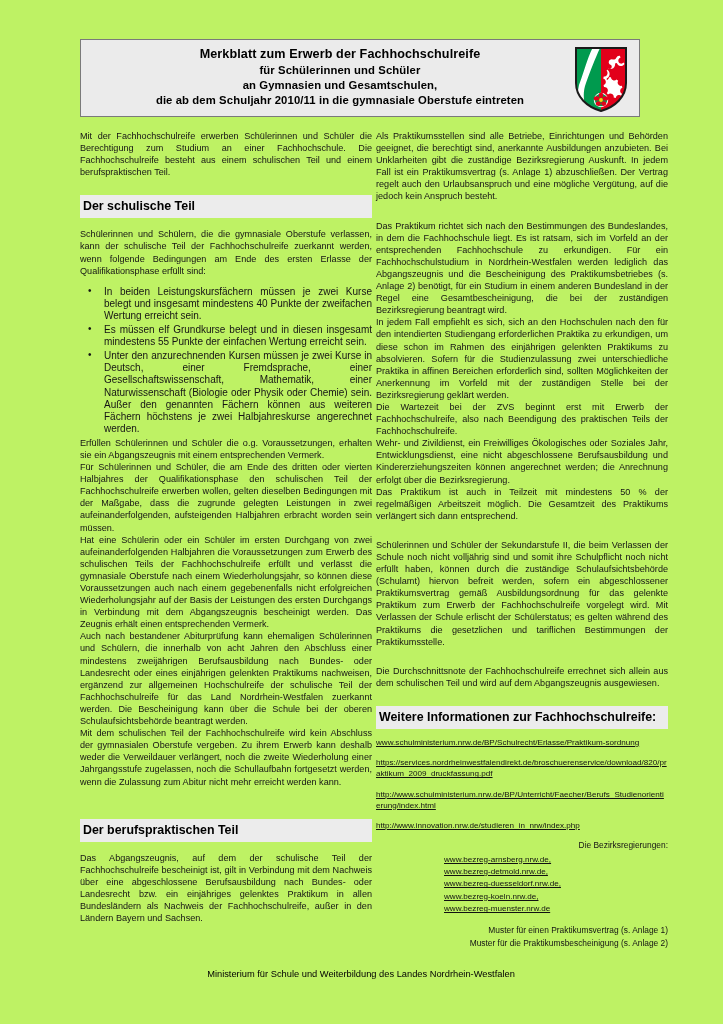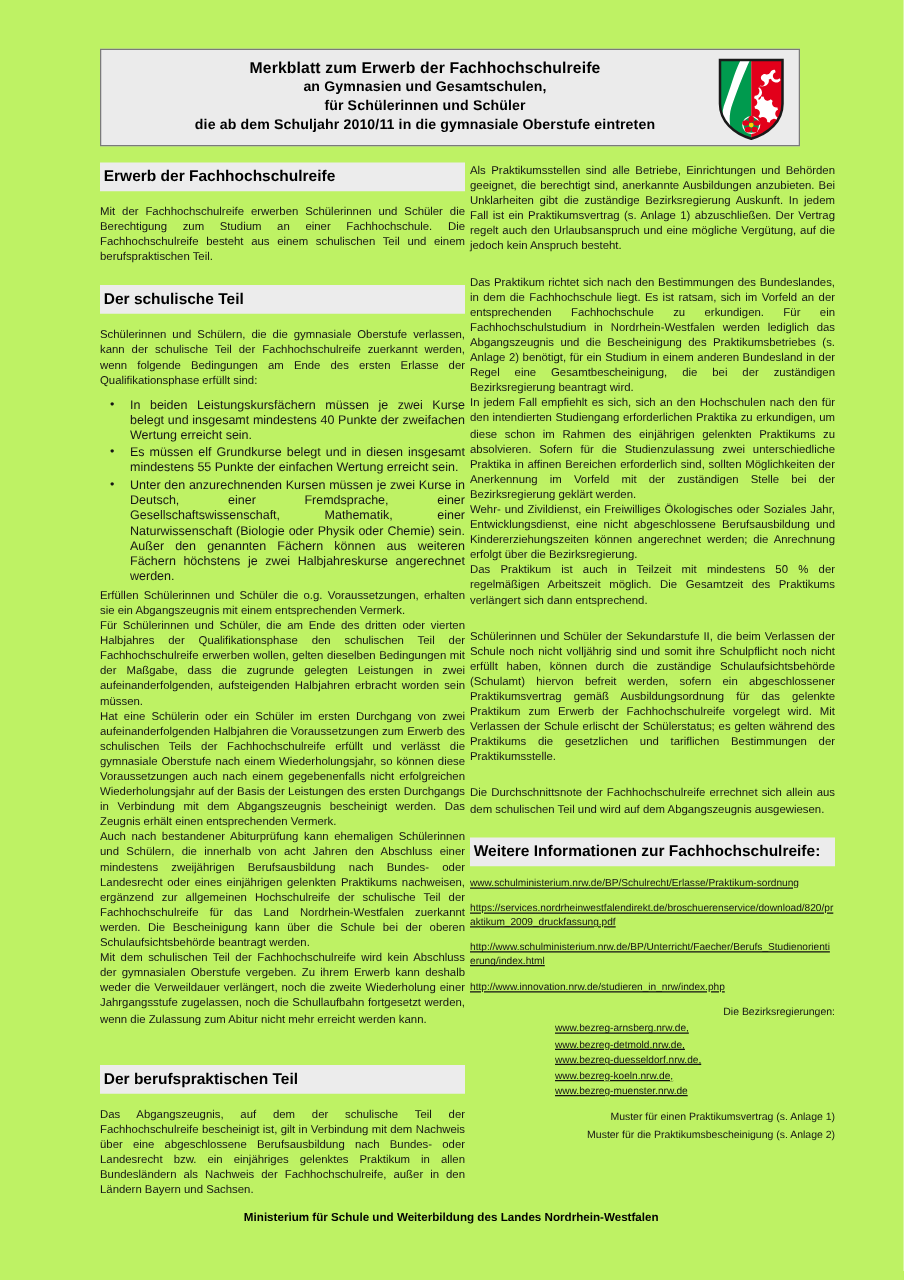--- a/index.html
+++ b/index.html
@@ -142,34 +142,34 @@
   }
 
   
   .footer {
     position: absolute;
     left: 0;
     top: 969px;
     width: 722px;
     text-align: center;
     font-size: 9.3px;
-    font-weight: bold;
+    font-weight: normal;
     color: #000;
   }
 </style>
 </head>
 <body>
 
 <div class="page">
 
   <div class="header-box">
     <div class="header-titles">
       <div class="l1">Merkblatt zum Erwerb der Fachhochschulreife</div>
+      <div>für Schülerinnen und Schüler</div>
       <div>an Gymnasien und Gesamtschulen,</div>
-      <div>für Schülerinnen und Schüler</div>
       <div>die ab dem Schuljahr 2010/11 in die gymnasiale Oberstufe eintreten</div>
     </div>
 
     <svg class="crest" viewBox="0 0 56 68">
       <defs>
         <clipPath id="shieldClip">
           <path d="M3 3 H53 V38 C53 52 42 62 28 66 C14 62 3 52 3 38 Z"></path>
         </clipPath>
       </defs>
 
@@ -197,21 +197,20 @@
         </g>
         <circle cx="28" cy="55" r="1.9" fill="#ffd200"></circle>
       </g>
 
       <path d="M3 3 H53 V38 C53 52 42 62 28 66 C14 62 3 52 3 38 Z" fill="none" stroke="#1a1a1a" stroke-width="2"></path>
     </svg>
   </div>
 
   <div class="col col-left">
 
-    <h2 class="sec">Erwerb der Fachhochschulreife</h2>
     <p class="body">Mit der Fachhochschulreife erwerben Schülerinnen und Schüler die Berechtigung zum Studium an einer Fachhochschule. Die Fachhochschulreife besteht aus einem schulischen Teil und einem berufspraktischen Teil.</p>
 
     <div class="spacer-sm"></div>
 
     <h2 class="sec">Der schulische Teil</h2>
     <p class="body">Schülerinnen und Schülern, die die gymnasiale Oberstufe verlassen, kann der schulische Teil der Fachhochschulreife zuerkannt werden, wenn folgende Bedingungen am Ende des ersten Erlasse der Qualifikationsphase erfüllt sind:</p>
 
     <ul class="bullets">
       <li>In beiden Leistungskursfächern müssen je zwei Kurse belegt und insgesamt mindestens 40 Punkte der zweifachen Wertung erreicht sein.</li>
       <li>Es müssen elf Grundkurse belegt und in diesen insgesamt mindestens 55 Punkte der einfachen Wertung erreicht sein.</li>
@@ -231,20 +230,21 @@
   </div>
 
   <div class="col col-right">
 
     <p class="body">Als Praktikumsstellen sind alle Betriebe, Einrichtungen und Behörden geeignet, die berechtigt sind, anerkannte Ausbildungen anzubieten. Bei Unklarheiten gibt die zuständige Bezirksregierung Auskunft. In jedem Fall ist ein Praktikumsvertrag (s. Anlage 1) abzuschließen. Der Vertrag regelt auch den Urlaubsanspruch und eine mögliche Vergütung, auf die jedoch kein Anspruch besteht.</p>
 
     <div class="spacer-sm"></div>
 
     <p class="body run">Das Praktikum richtet sich nach den Bestimmungen des Bundeslandes, in dem die Fachhochschule liegt. Es ist ratsam, sich im Vorfeld an der entsprechenden Fachhochschule zu erkundigen. Für ein Fachhochschulstudium in Nordrhein-Westfalen werden lediglich das Abgangszeugnis und die Bescheinigung des Praktikumsbetriebes (s. Anlage 2) benötigt, für ein Studium in einem anderen Bundesland in der Regel eine Gesamtbescheinigung, die bei der zuständigen Bezirksregierung beantragt wird.</p>
     <p class="body run">In jedem Fall empfiehlt es sich, sich an den Hochschulen nach den für den intendierten Studiengang erforderlichen Praktika zu erkundigen, um diese schon im Rahmen des einjährigen gelenkten Praktikums zu absolvieren. Sofern für die Studienzulassung zwei unterschiedliche Praktika in affinen Bereichen erforderlich sind, sollten Möglichkeiten der Anerkennung im Vorfeld mit der zuständigen Stelle bei der Bezirksregierung geklärt werden.</p>
+    <p class="body run">Die Wartezeit bei der ZVS beginnt erst mit Erwerb der Fachhochschulreife, also nach Beendigung des praktischen Teils der Fachhochschulreife.</p>
     <p class="body run">Wehr- und Zivildienst, ein Freiwilliges Ökologisches oder Soziales Jahr, Entwicklungsdienst, eine nicht abgeschlossene Berufsausbildung und Kindererziehungszeiten können angerechnet werden; die Anrechnung erfolgt über die Bezirksregierung.</p>
     <p class="body">Das Praktikum ist auch in Teilzeit mit mindestens 50 % der regelmäßigen Arbeitszeit möglich. Die Gesamtzeit des Praktikums verlängert sich dann entsprechend.</p>
 
     <div class="spacer-sm"></div>
 
     <p class="body">Schülerinnen und Schüler der Sekundarstufe II, die beim Verlassen der Schule noch nicht volljährig sind und somit ihre Schulpflicht noch nicht erfüllt haben, können durch die zuständige Schulaufsichtsbehörde (Schulamt) hiervon befreit werden, sofern ein abgeschlossener Praktikumsvertrag gemäß Ausbildungsordnung für das gelenkte Praktikum zum Erwerb der Fachhochschulreife vorgelegt wird. Mit Verlassen der Schule erlischt der Schülerstatus; es gelten während des Praktikums die gesetzlichen und tariflichen Bestimmungen der Praktikumsstelle.</p>
 
     <div class="spacer-sm"></div>
 
     <p class="body">Die Durchschnittsnote der Fachhochschulreife errechnet sich allein aus dem schulischen Teil und wird auf dem Abgangszeugnis ausgewiesen.</p>

